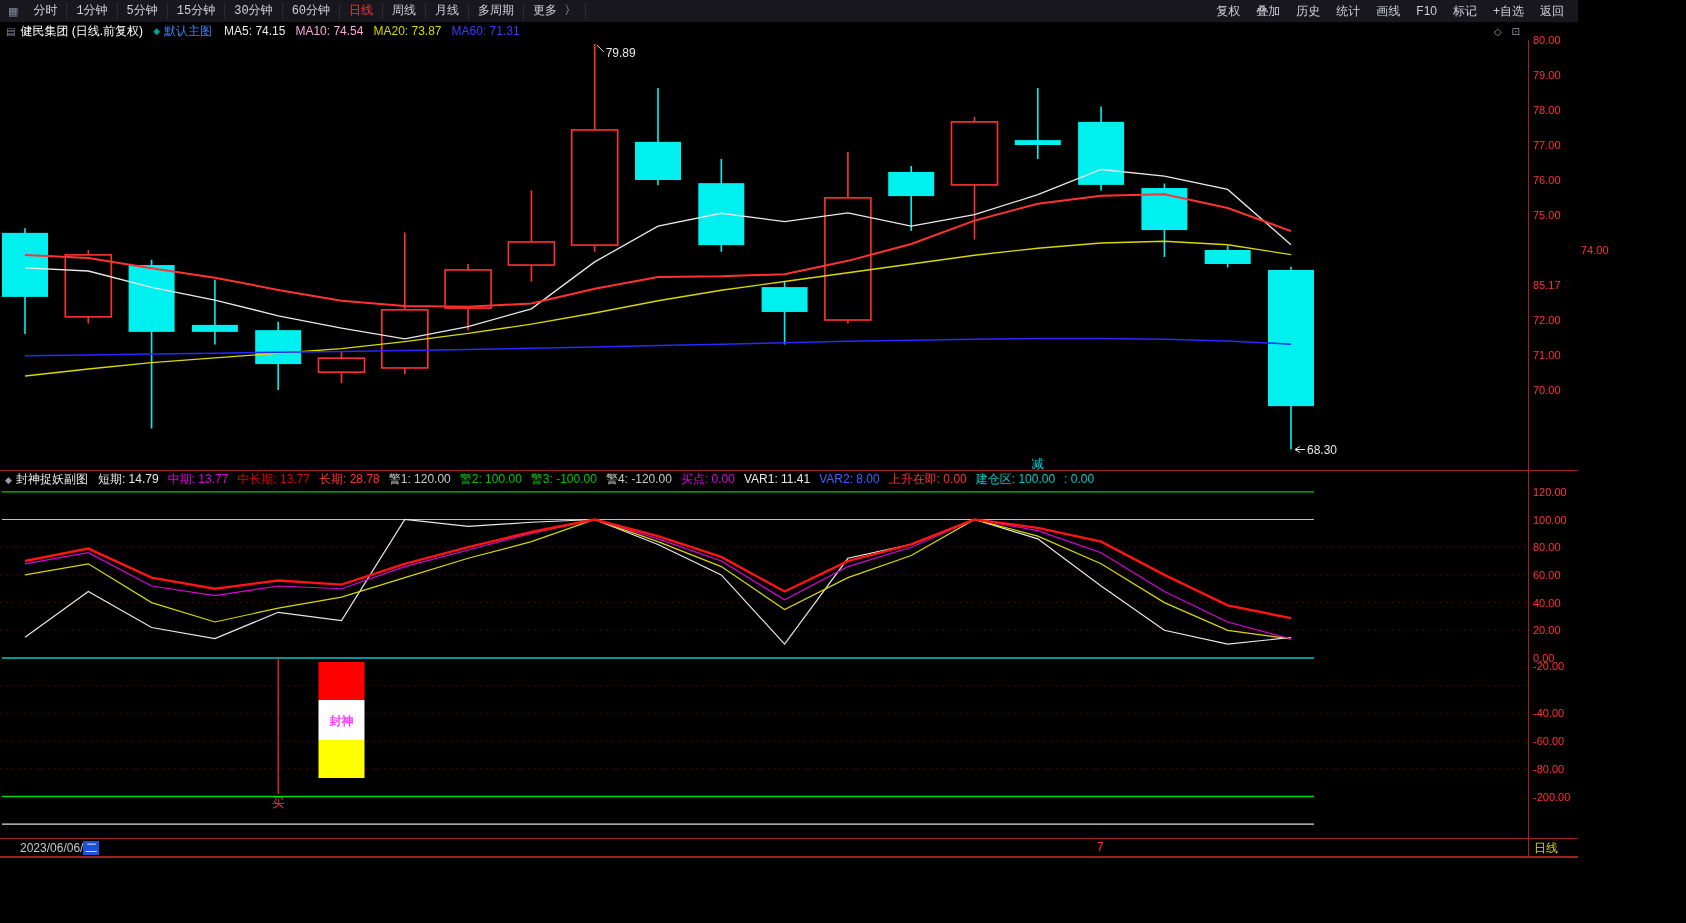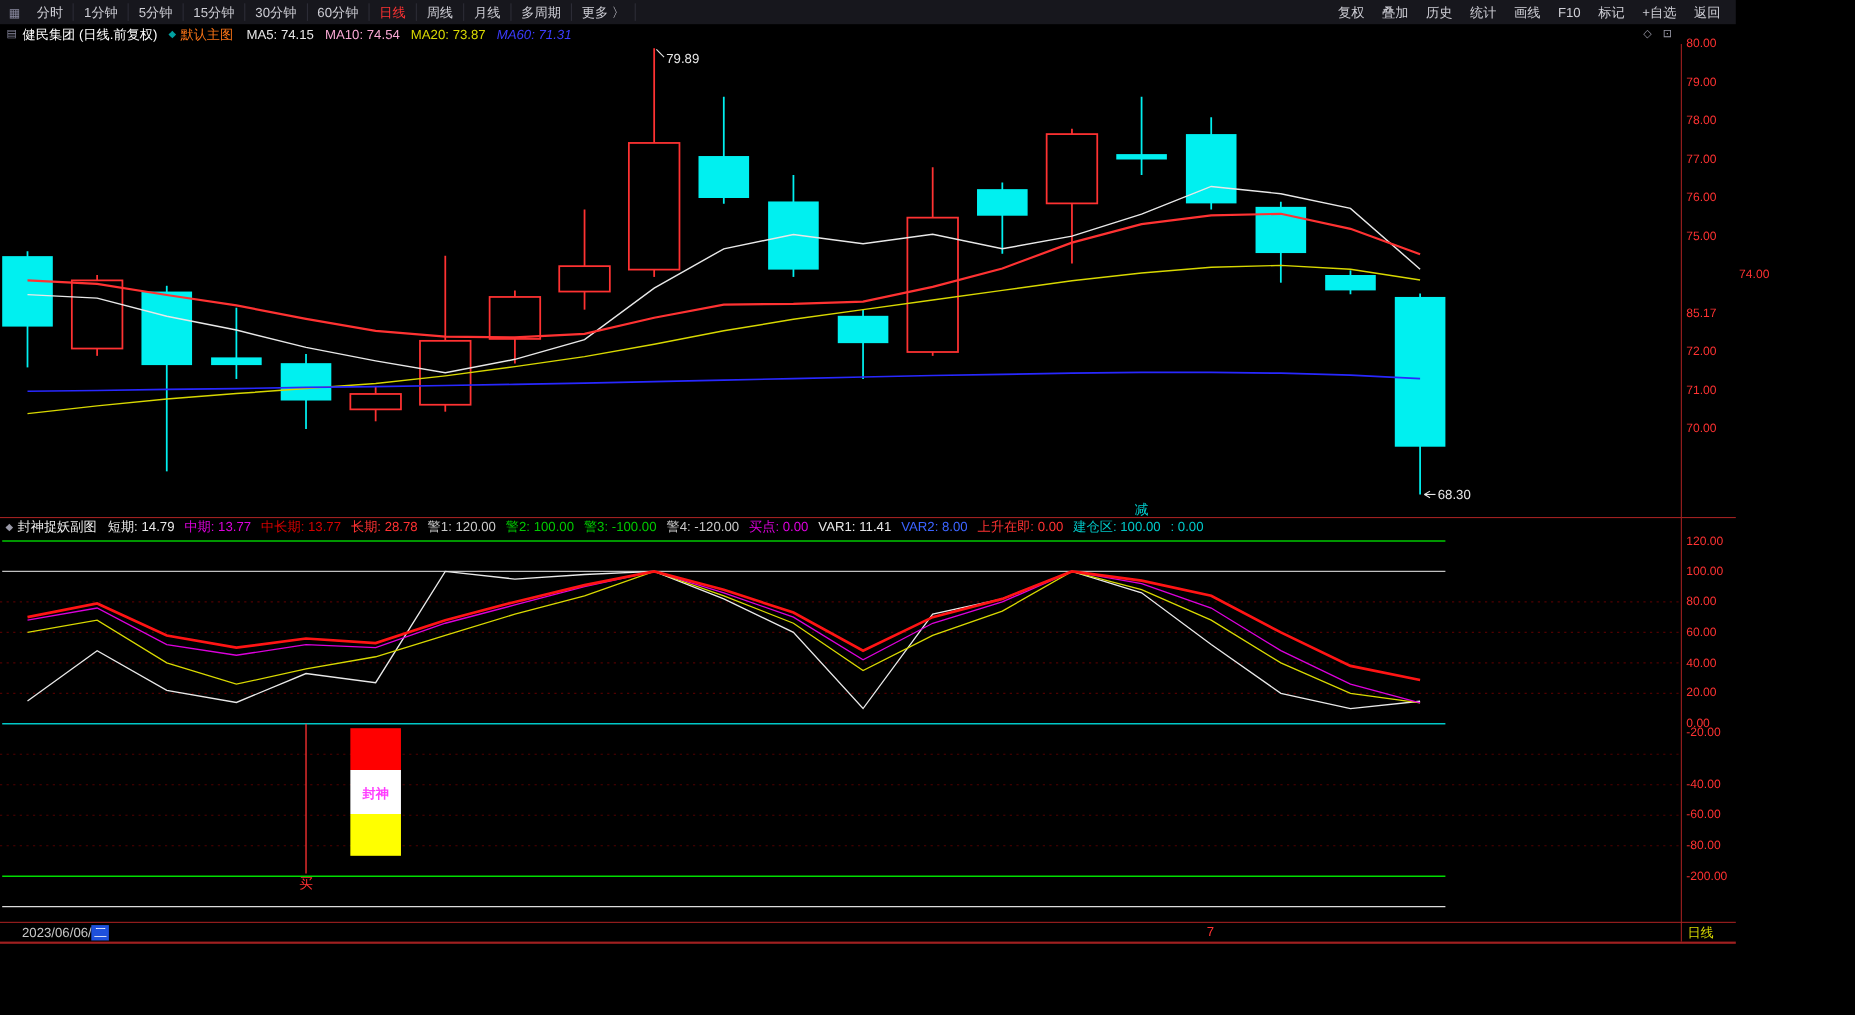--- a/index.html
+++ b/index.html
@@ -5,34 +5,34 @@
   * { margin:0; padding:0; box-sizing:border-box; }
   html,body { background:#000; }
   body { font-family:"Liberation Sans","DejaVu Sans",sans-serif; }
   .screen { position:relative; width:1686px; height:923px; background:#000; overflow:hidden; }
   .app { position:absolute; left:0; top:0; width:1578px; height:858px; background:#000; }
 
   
   .topbar { position:absolute; left:0; top:0; width:1578px; height:22px; background:#17171d;
             display:flex; align-items:center; padding:0 6px; font-size:12px; }
   .tb-icon { color:#8a8aa0; font-size:11px; margin:0 6px 0 2px; }
-  .tb-left { display:flex; height:22px; align-items:center; }
+  .tb-left { display:flex; height:22px; align-items:center;font-family:Liberation Mono, monospace; }
   .tb-item { color:#cfcfd6; padding:0 9px; height:16px; line-height:16px;
              border-right:1px solid #2c2c36; white-space:nowrap; cursor:default; }
   .tb-item.active { color:#ff3232; }
   .tb-right { margin-left:auto; display:flex; align-items:center; }
   .tb-right .tb-item { border-right:none; padding:0 8px; }
 
   
   .titlebar { position:absolute; left:0; top:22px; width:1578px; height:18px;
               display:flex; align-items:center; padding-left:6px; font-size:12px; white-space:nowrap; }
   .doc-icon { color:#8a8aa0; font-size:10px; margin-right:5px; }
   .symbol { color:#ffffff; margin-right:10px; }
   .overlay-icon { color:#00a0a0; font-size:9px; margin-right:4px; }
-  .overlay { color:#f97316; margin-right:12px; }
+  .overlay { color:#3b82f6; margin-right:12px; }
   .ma-item { margin-right:10px; }
   .tbar-minis { position:absolute; right:58px; top:0; height:18px; display:flex; gap:10px; align-items:center; }
   .mini-ico { color:#9a9aa8; font-size:10px; }
 
   
   svg.plot { position:absolute; left:0; display:block; }
   #main-svg { top:40px; }
   #sub-svg  { top:470px; }
 
   
@@ -91,21 +91,21 @@
           <span class="tb-item">+自选</span>
           <span class="tb-item">返回</span>
         </div>
     </div>
 
     <div class="titlebar">
       <span class="doc-icon">▤</span>
       <span class="symbol">健民集团 (日线.前复权)</span>
       <span class="overlay-icon">◆</span>
       <span class="overlay">默认主图</span>
-      <span id="ma-values"><span class="ma-item" style="color: rgb(232, 232, 232);">MA5: 74.15</span><span class="ma-item" style="color: #f9a8d4;">MA10: 74.54</span><span class="ma-item" style="color: rgb(216, 216, 0);">MA20: 73.87</span><span class="ma-item" style="color: rgb(60, 60, 255); font-style: italic;">MA60: 71.31</span></span>
+      <span id="ma-values"><span class="ma-item" style="color: rgb(232, 232, 232);">MA5: 74.15</span><span class="ma-item" style="color: #f9a8d4;">MA10: 74.54</span><span class="ma-item" style="color: rgb(216, 216, 0);">MA20: 73.87</span><span class="ma-item" style="color: rgb(60, 60, 255);">MA60: 71.31</span></span>
       <span class="tbar-minis">
         <span class="mini-ico">◇</span>
         <span class="mini-ico">⊡</span>
       </span>
     </div>
 
     <svg id="main-svg" class="plot" width="1528" height="430">
         <g>
           <line x1="25" y1="188.29999999999984" x2="25" y2="294.0000000000002" stroke="#00f0f0" stroke-width="1.6"></line>
           <rect x="2" y="192.8500000000002" width="46" height="64.0499999999999" fill="#00f0f0"></rect>

